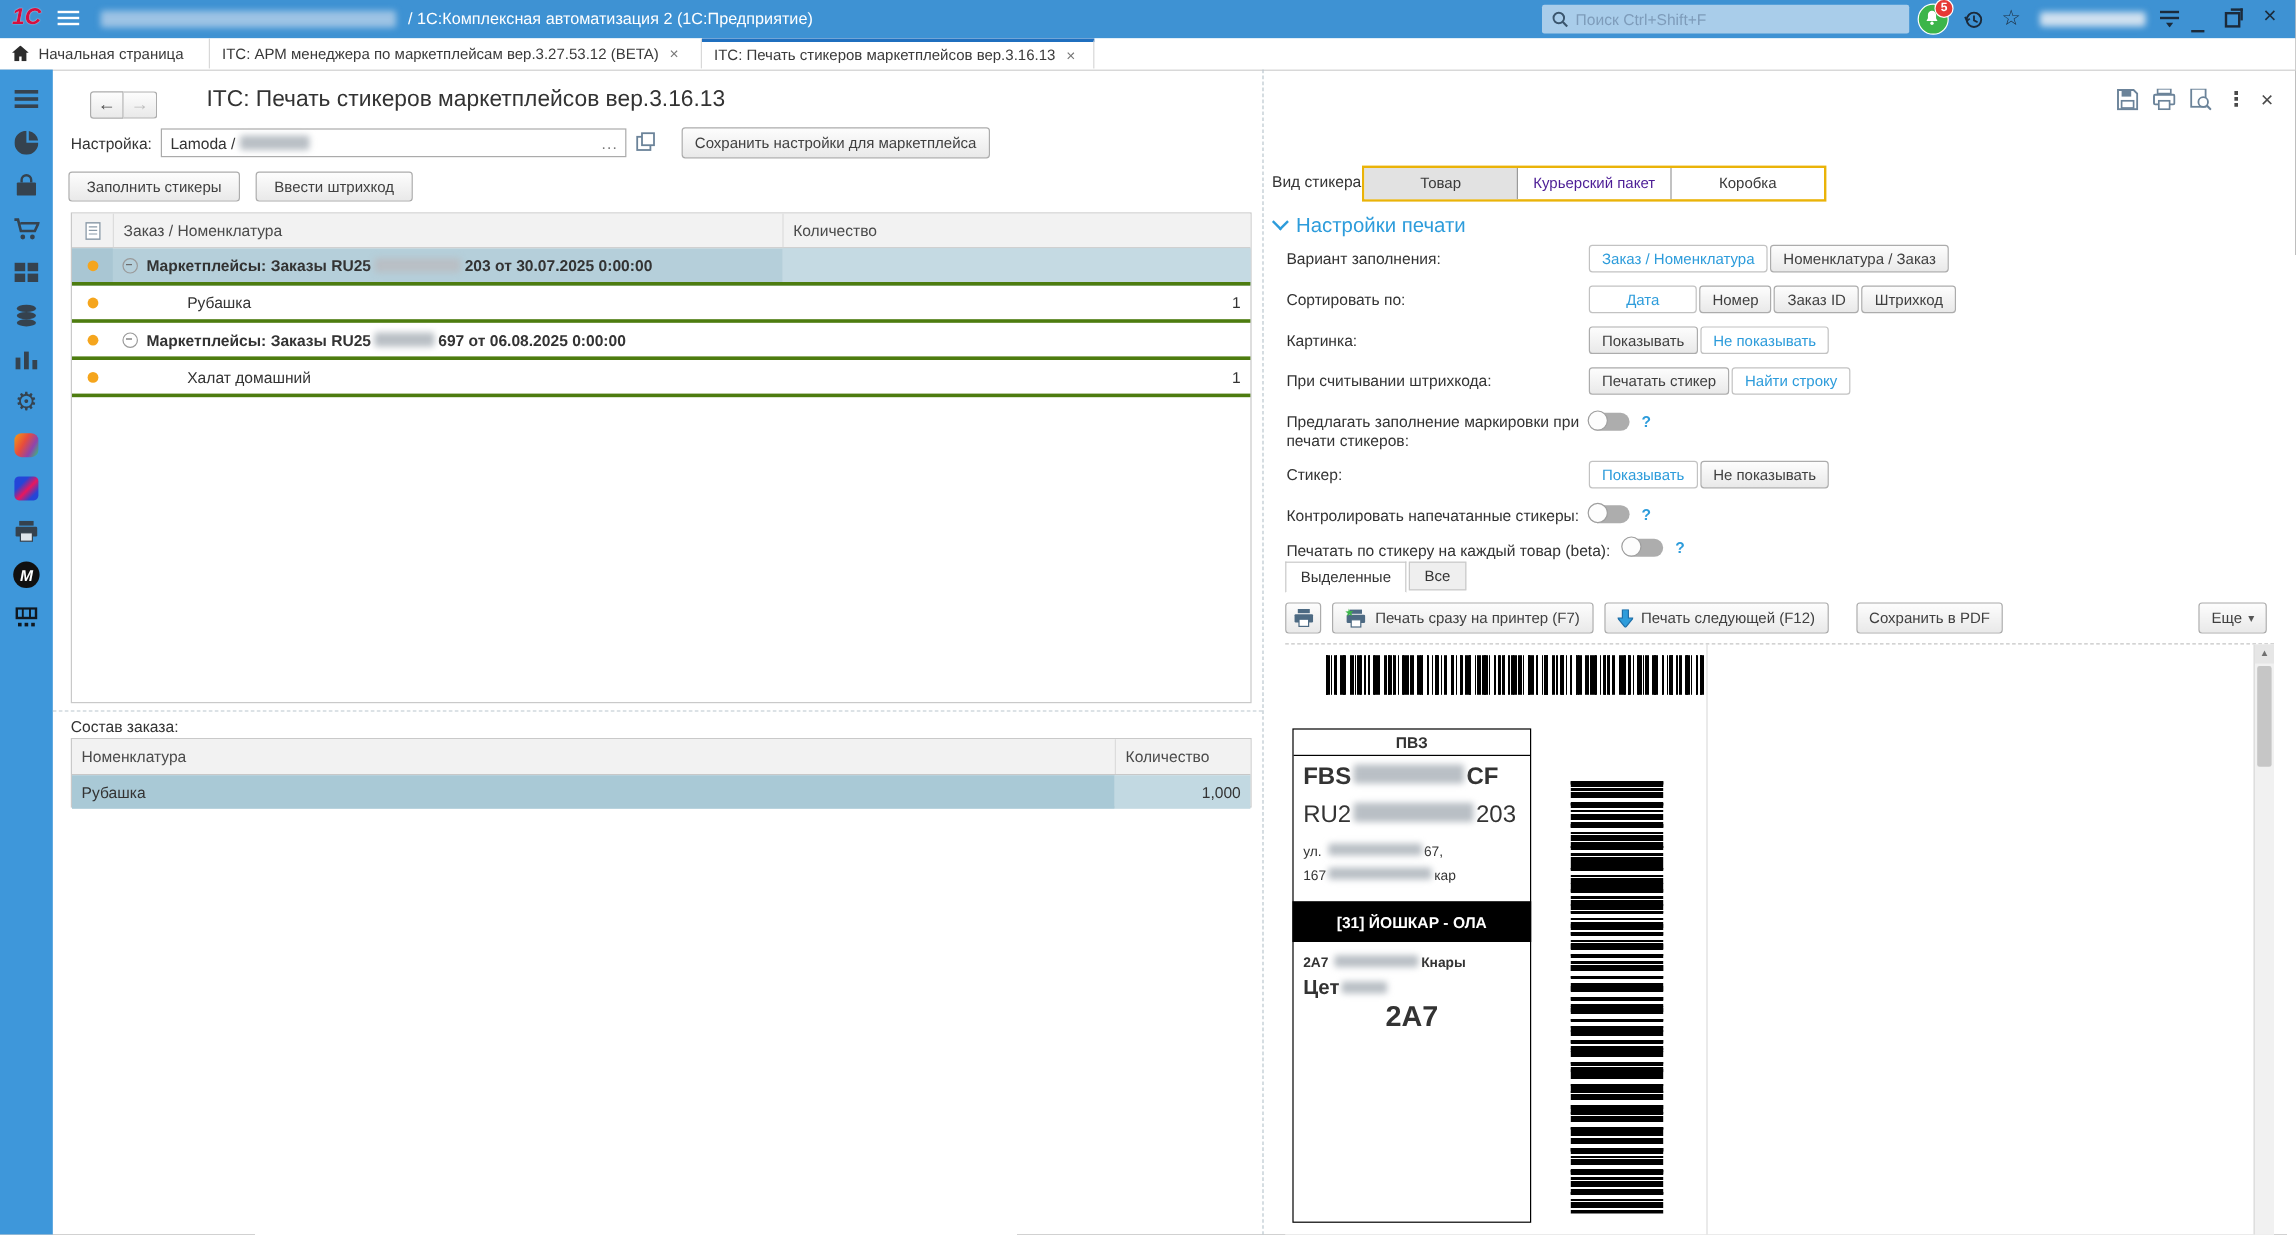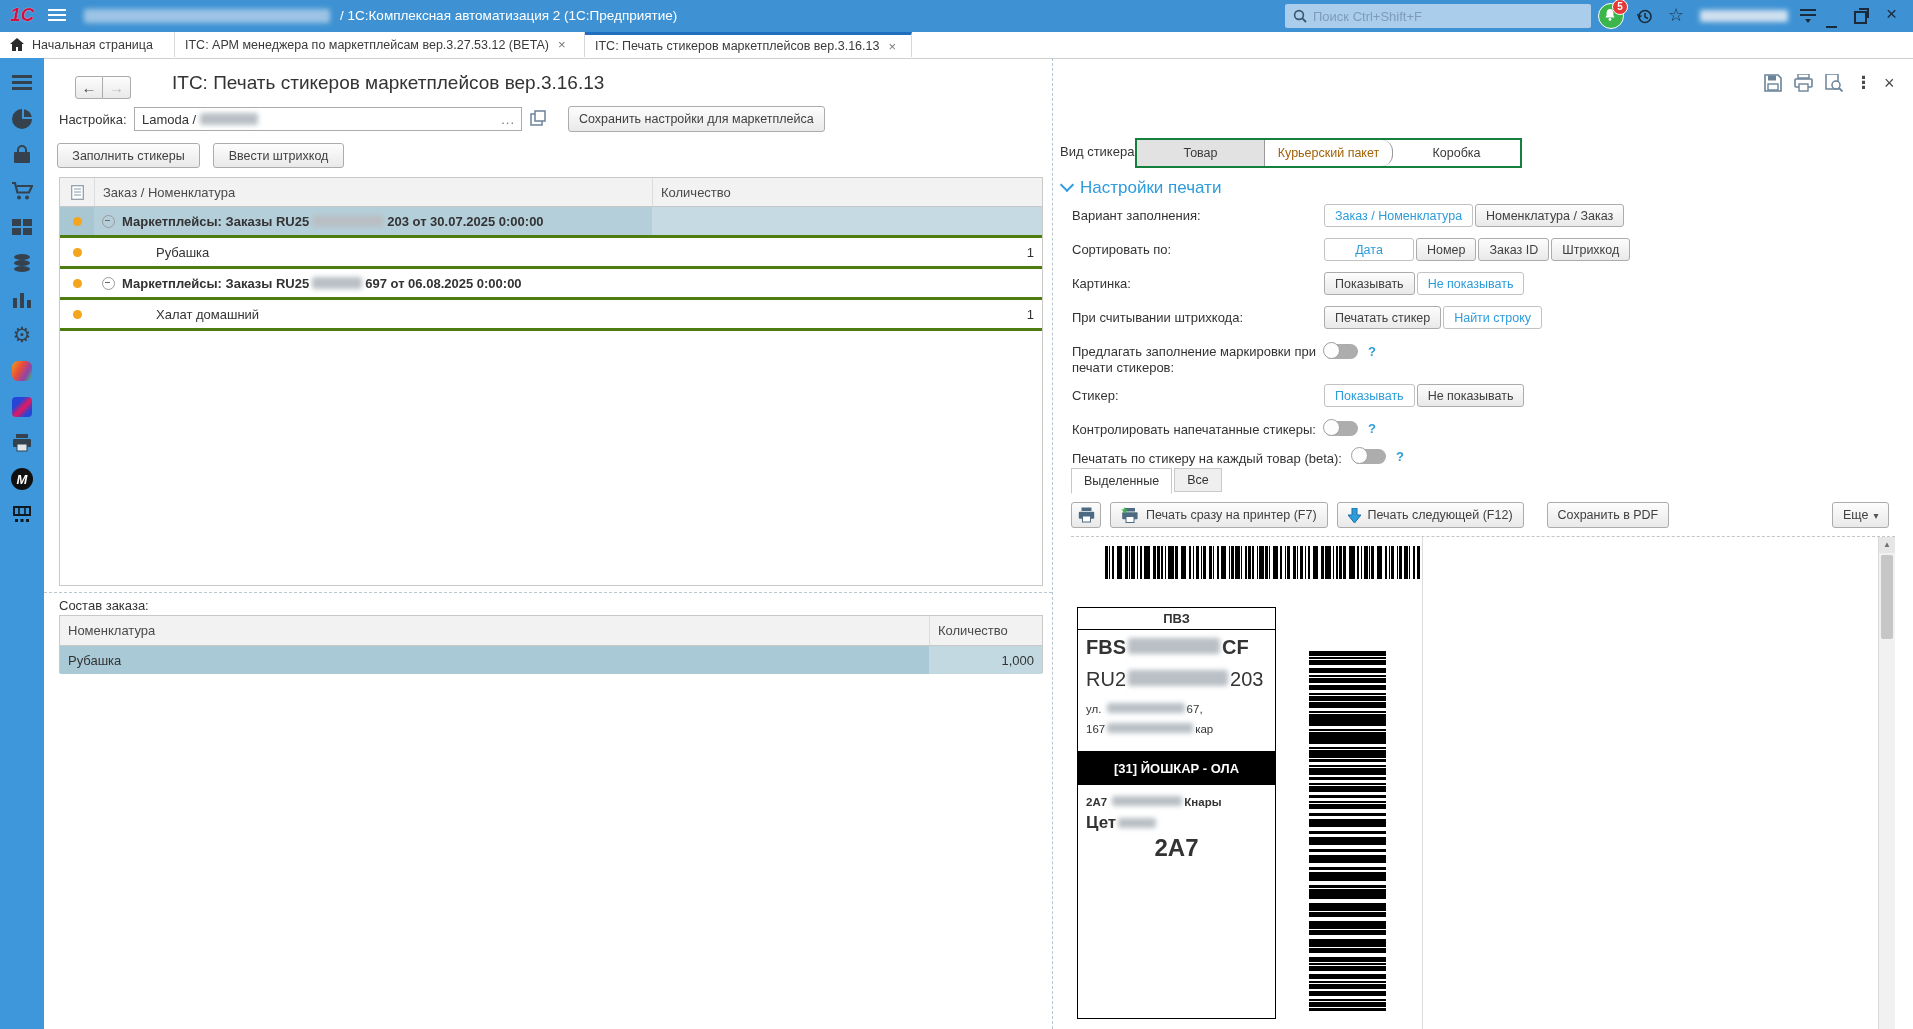--- a/index.html
+++ b/index.html
@@ -43,21 +43,21 @@
   .help{color:#2D9CDB;font-weight:bold;margin-left:8px;}
   .treedot{display:inline-block;width:9px;height:9px;border-radius:50%;background:#F5A51D;}
   .treeminus{display:inline-block;width:11px;height:11px;border:1px solid #9a9a9a;border-radius:50%;position:relative;vertical-align:-1px;}
   .treeminus:after{content:'';position:absolute;left:2px;top:4px;width:5px;height:1px;background:#6b6b6b;}
   
   .tbl{position:absolute;border:1px solid #C9C9C9;background:#fff;box-sizing:border-box;}
   .thead{display:flex;background:#F2F2F2;border-bottom:1px solid #C8C8C8;color:#4a4a4a;}
   .trow{display:flex;border-bottom:3px solid #4d7c0f;align-items:center;}
   .cell{box-sizing:border-box;padding:0 8px;display:flex;align-items:center;height:100%;}
   
-  .seg{display:flex;border:2px solid #15803d;height:26px;box-sizing:content-box;background:#fff;}
+  .seg{display:flex;border:2px solid #eab308;height:26px;box-sizing:content-box;background:#fff;}
   .seg div{display:flex;align-items:center;justify-content:center;width:127px;font-size:12.5px;border-right:1px solid #9a9a9a;}
   .seg div:last-child{border-right:none;}
   .chev{display:inline-block;width:8px;height:8px;border-left:2px solid #2D9CDB;border-bottom:2px solid #2D9CDB;
         transform:rotate(-45deg);margin-right:8px;vertical-align:3px;}
   .srow{display:flex;align-items:flex-start;margin-bottom:11px;}
   .srow .lbl{width:252px;flex:0 0 252px;padding-top:4px;line-height:16px;}
   .srow .ctr{display:flex;gap:2px;align-items:center;}
   .ptab{display:inline-flex;align-items:center;height:24px;padding:0 12px;border:1px solid #C9C9C9;box-sizing:border-box;font-size:12.5px;}
   .barcode-h{background-image:
      repeating-linear-gradient(90deg,#000 0 2px,transparent 2px 7px),
@@ -338,21 +338,21 @@
     </div>
     <div class="trow" style="height:28px;border-bottom:none;">
       <div class="cell" style="flex:1;background:#A9C9D6;">Рубашка</div>
       <div class="cell" style="width:113px;background:#C2D9E2;justify-content:flex-end;">1,000</div>
     </div>
   </div>
 
   <div class="abs" style="left:1060px;top:144px;">Вид стикера:</div>
   <div class="seg abs" style="left:1135px;top:138px;">
     <div style="background:#E2E2E2;color:#3a3a3a;">Товар</div>
-    <div style="color:#a16207;border-radius:11px;">Курьерский пакет</div>
+    <div style="color:#4c1d95;">Курьерский пакет</div>
     <div style="color:#3a3a3a;">Коробка</div>
   </div>
 
   <div class="abs" style="left:1062px;top:178px;font-size:17px;color:#2D9CDB;">
     <span class="chev"></span><span>Настройки печати</span>
   </div>
 
   <div class="abs" style="left:1072px;top:204px;width:760px;">
     <div class="srow">
       <div class="lbl">Вариант заполнения:</div>

